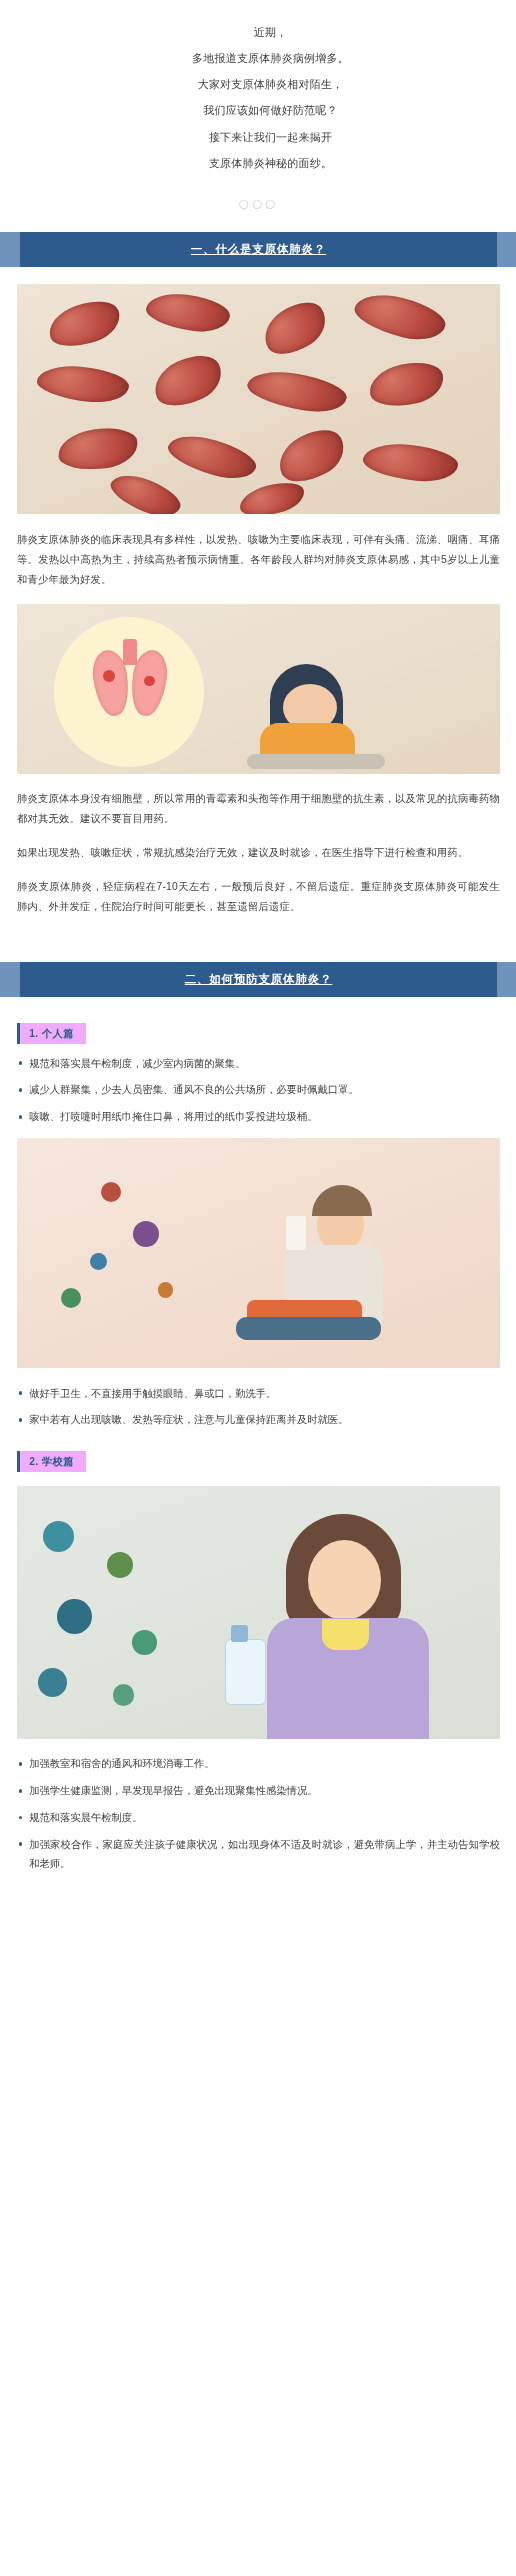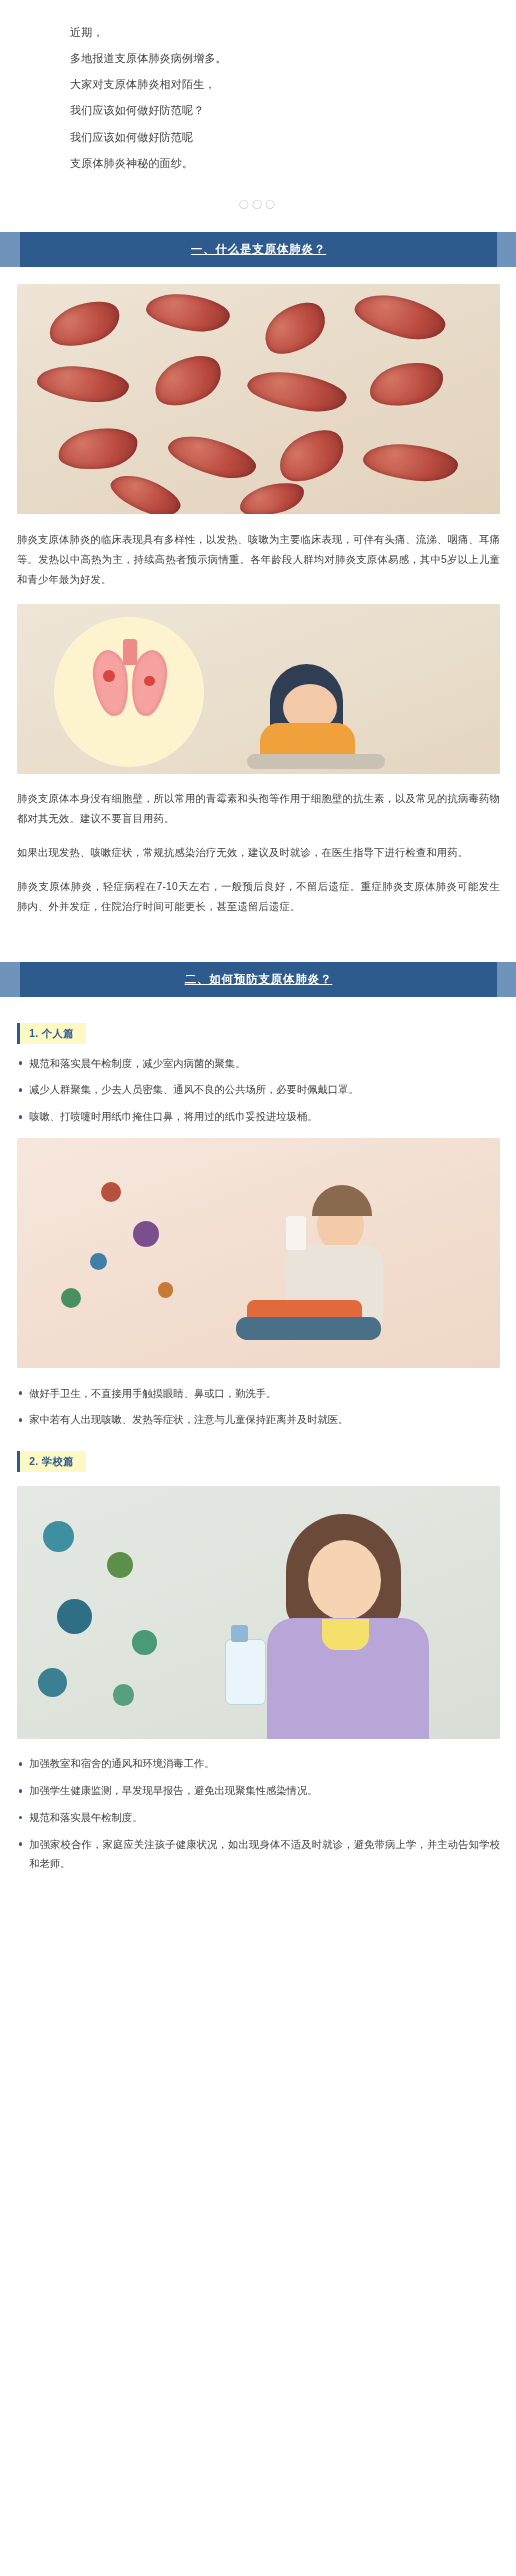--- a/index.html
+++ b/index.html
@@ -17,21 +17,21 @@
     width: 517px;
     min-height: 2576px;
     background: #ffffff;
     position: relative;
     overflow: hidden;
   }
 
   
   .intro {
     padding: 23px 46px 7.7px 46px;
-    text-align: left;
+    text-align: center;
     margin-left: 24px;
   }
   .intro p {
     margin: 0 0 6.9px 0;
     font-size: 11px;
     line-height: 1.75;
     color: #3d3d3d;
     letter-spacing: 0.2px;
   }
   .dots {
@@ -126,21 +126,21 @@
     position: absolute;
     border-radius: 50%;
   }
   .shape { position: absolute; }
 
   
   .sub-head {
     display: inline-block;
     margin: 9.2px 0 9.2px 17px;
     padding: 3.8px 12.2px 3.8px 9.2px;
-    background: #fef9c3;
+    background: #f0abfc;
     color: #2e5b8e;
     font-size: 10.3px;
     font-weight: bold;
     border-left: 3.1px solid #2e5b8e;
     letter-spacing: 0.4px;
   }
 
   
   ul.bullets {
     list-style: none;
@@ -174,21 +174,21 @@
 <body>
 
 <div class="page">
 
   
   <div class="intro">
     <p>近期，</p>
     <p>多地报道支原体肺炎病例增多。</p>
     <p>大家对支原体肺炎相对陌生，</p>
     <p>我们应该如何做好防范呢？</p>
-    <p>我们应该如何做好防范呢</p>
+    <p>接下来让我们一起来揭开</p>
     <p>支原体肺炎神秘的面纱。</p>
   </div>
   <div class="dots">〇〇〇</div>
 
   
   <div class="section-bar">
     <span class="edge-l"></span>
     <span class="edge-r"></span>
     <span class="title">一、什么是支原体肺炎？</span>
   </div>

